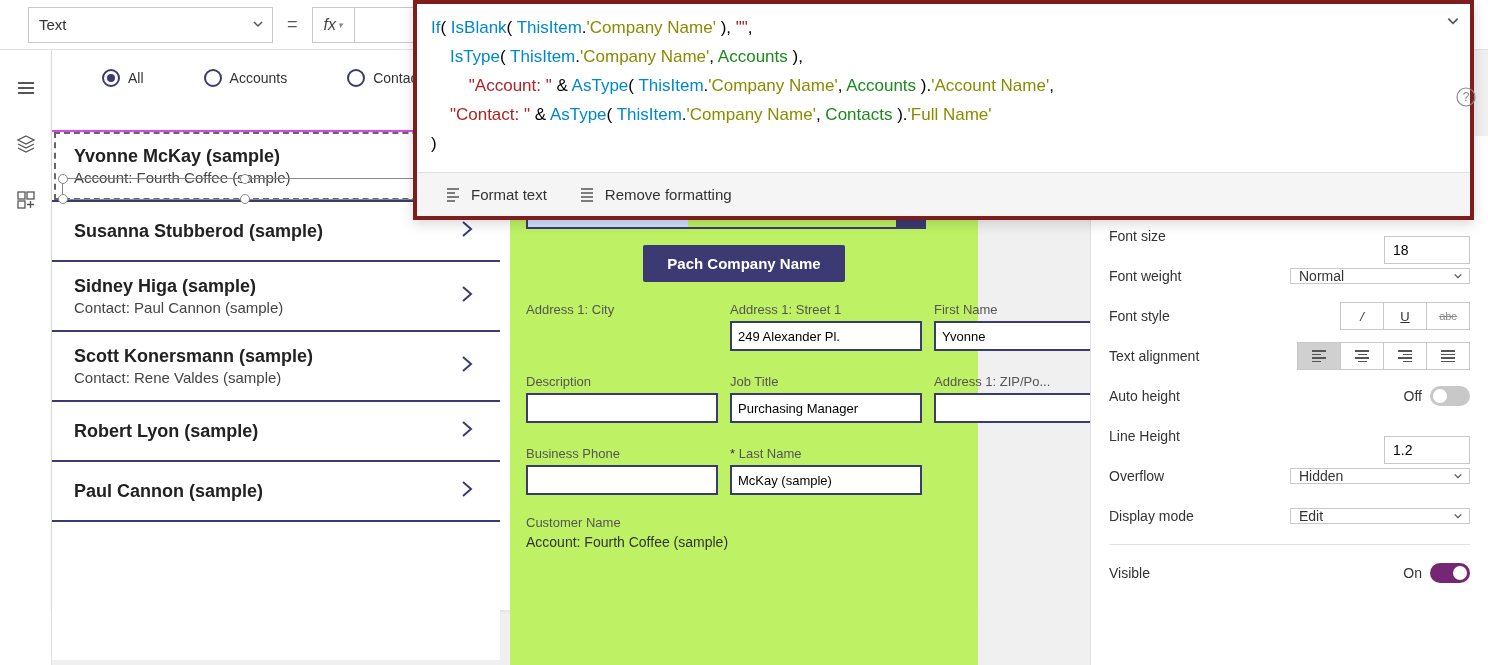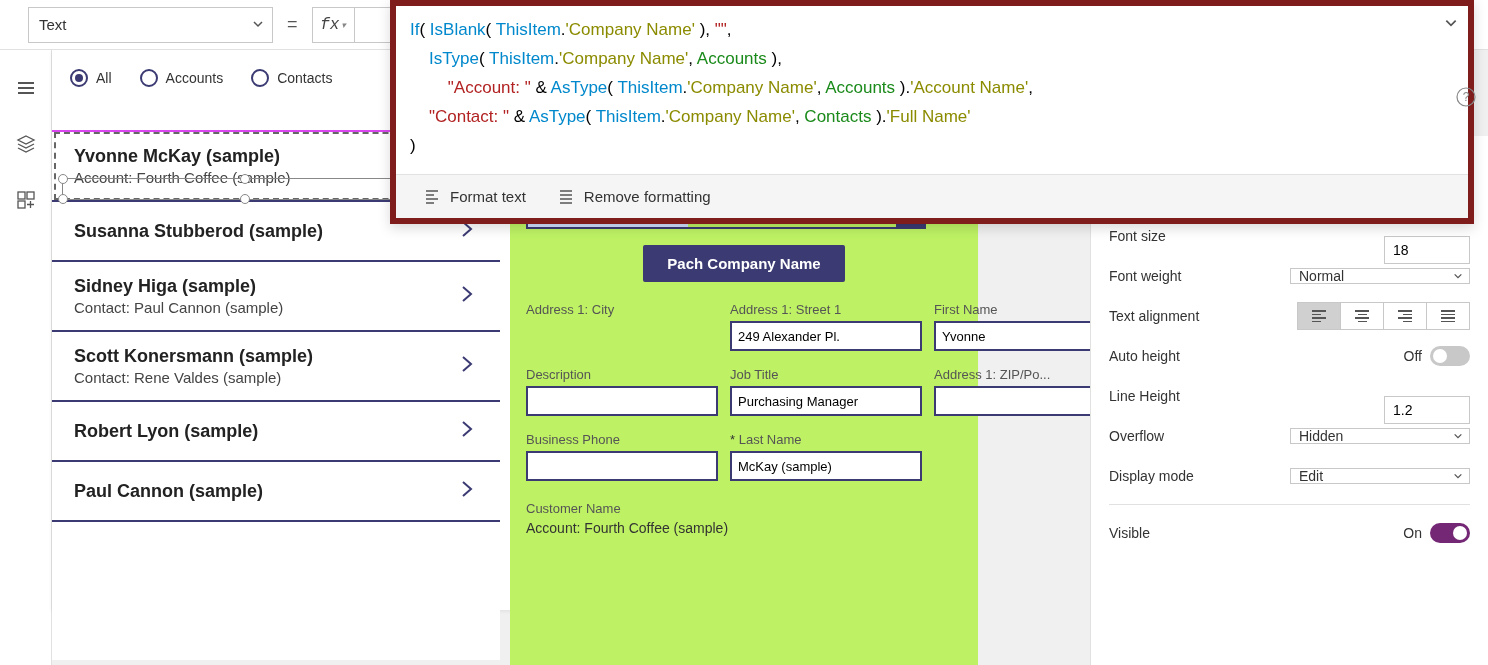--- a/index.html
+++ b/index.html
@@ -9,58 +9,58 @@
     .leftbar-icon { width: 20px; height: 20px; color: #555; cursor: pointer; }
     
     .top-row { position: absolute; left: 0; top: 0; right: 0; height: 50px; display: flex; align-items: center; background: #fff; border-bottom: 1px solid #e1e1e1; z-index: 5; }
     .prop-dd { margin-left: 28px; width: 245px; height: 36px; border: 1px solid #c8c8c8; display: flex; align-items: center; padding: 0 10px; font-size: 15px; color: #333; position: relative; }
     .prop-dd .caret { position: absolute; right: 8px; }
     .equals { margin: 0 14px; font-size: 18px; color: #555; }
     .fx-box { width: 42px; height: 36px; border: 1px solid #c8c8c8; border-right: none; display: flex; align-items: center; justify-content: center; font-style: italic; font-size: 16px; color: #444; }
     .fx-box .caret2 { font-size: 9px; margin-left: 2px; color: #888; }
     .formula-bar { height: 36px; border: 1px solid #c8c8c8; display: flex; align-items: center; padding: 0 10px; font-family: "Consolas", monospace; font-size: 15px; flex: 1; margin-right: 40px; position: relative; }
     
-    .formula-popup { position: absolute; left: 390px; top: 0; right: 14px; background: #fff; border: 6px solid #7f1d1d; box-shadow: 0 4px 12px rgba(0,0,0,0.15); z-index: 10; }
+    .formula-popup { position: absolute; left: 413px; top: 0; right: 14px; background: #fff; border: 4px solid #7f1d1d; box-shadow: 0 4px 12px rgba(0,0,0,0.15); z-index: 10; }
     .formula-code { padding: 10px 14px 14px 14px; font-family: "Consolas", monospace; font-size: 17px; line-height: 1.7; white-space: pre; overflow: hidden; color: #000; }
     .tk-kw { color: #0088cc; }
     .tk-fn { color: #0088cc; }
     .tk-lit { color: #8B8B00; }
     .tk-id { color: #1a8a1a; }
     .tk-str { color: #b22222; }
     .formula-toolbar { height: 44px; background: #f5f5f5; border-top: 1px solid #e1e1e1; display: flex; align-items: center; gap: 32px; padding: 0 28px; font-size: 15px; color: #333; }
     .ft-item { display: flex; gap: 10px; cursor: pointer; }
     .popup-caret { position: absolute; right: 10px; top: 10px; cursor: pointer; }
     .help-icon { position: absolute; right: 12px; top: 87px; z-index: 11; color: #666; cursor: pointer; }
     
     .canvas-area { position: absolute; left: 52px; top: 50px; right: 0; bottom: 0; background: #f0f0f0; }
     
     .app-preview { position: absolute; left: 52px; top: 50px; width: 924px; height: 560px; background: #fff; box-shadow: 0 1px 4px rgba(0,0,0,0.08); }
     
     .radio-header { position: absolute; left: 52px; top: 48px; background: #fff; height: 60px; width: 924px; display: flex; align-items: center; padding: 0 18px; gap: 28px; z-index: 2; }
-    .radio-item { display: flex; align-items: center; gap: 8px; font-size: 14px; color: #333; cursor: pointer; }
+    .radio-item { display: flex; align-items: center; gap: 8px; font-size: 14px; color: #333; cursor: pointer; margin-left: 32px; }
     .radio-dot { width: 18px; height: 18px; border: 2px solid #3b3a73; border-radius: 50%; display: inline-flex; align-items: center; justify-content: center; }
     .radio-dot.sel::after { content: ""; width: 8px; height: 8px; background: #3b3a73; border-radius: 50%; }
     
     .list-col { position: absolute; left: 52px; top: 130px; width: 448px; height: 530px; background: #fff; }
     .list-item { border-bottom: 2px solid #3b3a73; padding: 14px 24px 14px 22px; display: flex; align-items: center; justify-content: space-between; position: relative; }
     .list-item .title { font-size: 18px; font-weight: 600; color: #222; }
     .list-item .sub { font-size: 15px; color: #444; margin-top: 2px; }
     .chev { color: #3b3a73; }
     .list-item.top { border-top: 2px solid #d946ef; }
     .list-item.selected { outline: 2px dashed #666; outline-offset: -4px; }
     .sel-box { position: absolute; left: 62px; top: 178px; width: 366px; height: 22px; border: 1px solid #888; z-index: 3; pointer-events: none; }
     .sel-box .h { position: absolute; width: 10px; height: 10px; background: #fff; border: 1px solid #888; border-radius: 50%; }
     
     .detail-col { position: absolute; left: 510px; top: 141px; width: 468px; height: 530px; background: #bef264; padding: 10px 16px; }
     .detail-radios { display: flex; align-items: center; gap: 28px; padding: 8px 4px 18px 4px; }
     .combo { width: 400px; height: 34px; border: 2px solid #3b3a73; display: flex; align-items: center; position: relative; }
     .combo .val { padding: 0 8px; font-size: 14px; background: #cfe0ff; height: 100%; display: inline-flex; align-items: center; }
     .combo .dd { position: absolute; right: 0; top: 0; width: 28px; height: 100%; background: #3b3a73; color: #fff; display: flex; align-items: center; justify-content: center; }
     .patch-btn { display: block; margin: 16px auto 20px auto; background: #3b3a73; color: #fff; border: none; padding: 10px 24px; font-size: 15px; font-weight: 600; border-radius: 2px; cursor: pointer; }
-    .fields { display: grid; grid-template-columns: 1fr 1fr 1fr; gap: 16px 12px; }
+    .fields { display: grid; grid-template-columns: 1fr 1fr 1fr; gap: 23px 12px; }
     .field { display: flex; flex-direction: column; gap: 4px; }
     .field-label { font-size: 13px; color: #555; white-space: nowrap; overflow: hidden; text-overflow: ellipsis; }
     .field-input { height: 30px; border: 2px solid #3b3a73; padding: 0 6px; font-size: 13px; }
     .req::before { content: "* "; color: #333; }
     .cust-block { margin-top: 20px; }
     .cust-label { font-size: 13px; color: #555; }
     .cust-val { font-size: 14px; color: #333; margin-top: 4px; }
     
     .props-panel { position: absolute; right: 0; top: 136px; width: 398px; bottom: 0; background: #fff; border-left: 1px solid #e1e1e1; padding: 0 18px; z-index: 4; }
     .prop-row { display: flex; align-items: center; justify-content: space-between; height: 40px; font-size: 14px; color: #333; }
@@ -91,21 +91,21 @@
   <div class="prop-dd">
     <span>Text</span>
     <span class="caret">
       <svg width="12" height="12" viewBox="0 0 12 12">
           <path d="M2 4 L6 8 L10 4" fill="none" stroke="#555" stroke-width="1.5"></path>
         </svg>
     </span>
   </div>
   <div class="equals">=</div>
   <div class="fx-box">
-      <span style="font-family:Liberation Mono, monospace;font-style:italic">fx</span>
+      <span style="font-family:Liberation Sans, sans-serif;font-style:italic">fx</span>
       <span class="caret2">▾</span>
     </div>
   <div class="formula-bar"></div>
 </div>
 
 <div class="formula-popup">
   <div class="popup-caret">
     <svg width="14" height="14" viewBox="0 0 12 12">
         <path d="M2 4 L6 8 L10 4" fill="none" stroke="#555" stroke-width="1.5"></path>
       </svg>
@@ -318,20 +318,34 @@
   <div class="prop-row">
     <div class="label">Font weight</div>
     <div class="sel-ctl">
       <span>Normal</span>
       <span class="caret"><svg width="10" height="10" viewBox="0 0 12 12">
             <path d="M2 4 L6 8 L10 4" fill="none" stroke="#555" stroke-width="1.5"></path>
           </svg></span>
     </div>
   </div>
   <div class="prop-row">
+    <div class="label">Font style</div>
+    <div class="btn-group">
+      <div class="b">
+          <span style="font-style:italic">/</span>
+        </div>
+      <div class="b">
+          <span style="text-decoration:underline">U</span>
+        </div>
+      <div class="b">
+          <span class="strike">abc</span>
+        </div>
+    </div>
+  </div>
+  <div class="prop-row">
     <div class="label">Text alignment</div>
     <div class="btn-group">
       <div class="b sel">
           <span class="align-lines">
             <span style="width:14px"></span>
             <span style="width:9px"></span>
             <span style="width:14px"></span>
             <span style="width:9px"></span>
           </span>
         </div>

